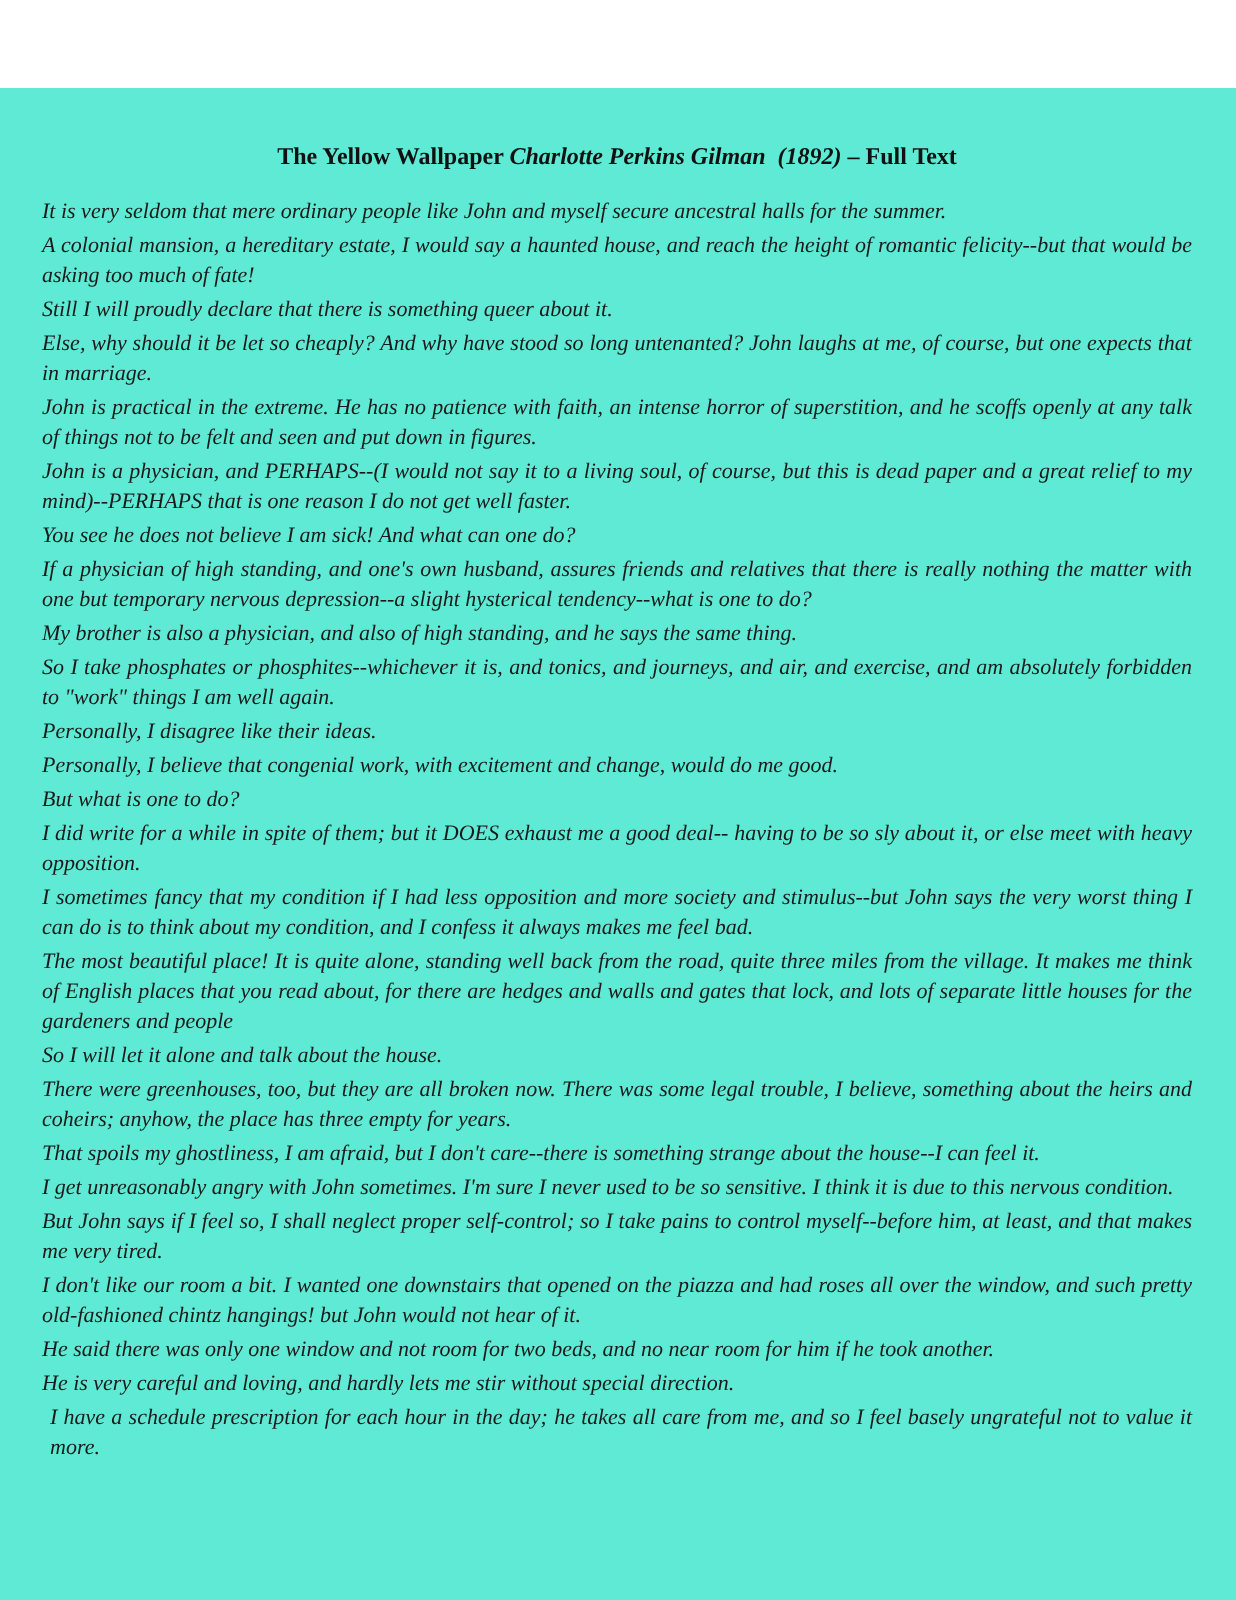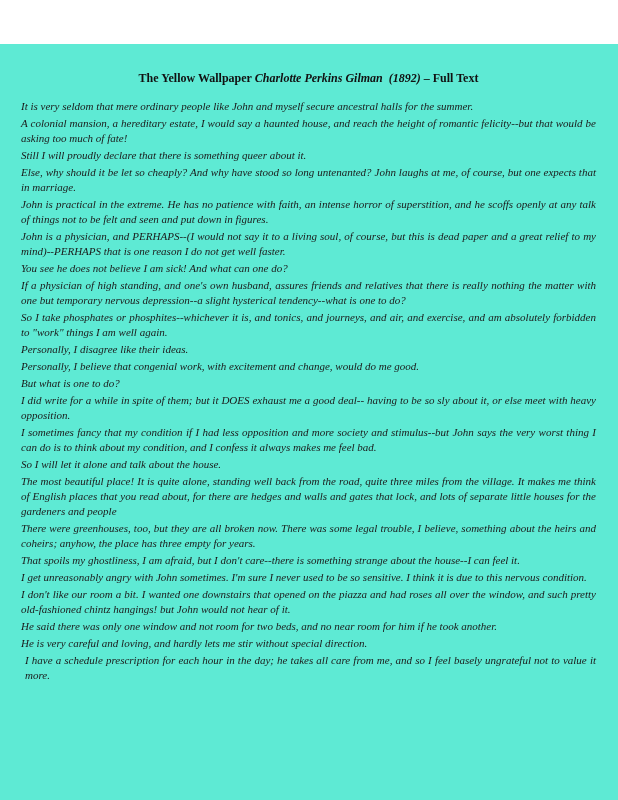--- a/index.html
+++ b/index.html
@@ -42,29 +42,31 @@
   <h1 class="title"><span class="t-bold">The Yellow Wallpaper </span><span class="t-italic">Charlotte Perkins Gilman  (1892)</span><span class="t-bold"> – Full Text</span></h1>
   <div class="content" id="paragraphs">
       <p>It is very seldom that mere ordinary people like John and myself secure ancestral halls for the summer.</p>
       <p>A colonial mansion, a hereditary estate, I would say a haunted house, and reach the height of romantic felicity--but that would be asking too much of fate!</p>
       <p>Still I will proudly declare that there is something queer about it.</p>
       <p>Else, why should it be let so cheaply? And why have stood so long untenanted? John laughs at me, of course, but one expects that in marriage.</p>
       <p>John is practical in the extreme. He has no patience with faith, an intense horror of superstition, and he scoffs openly at any talk of things not to be felt and seen and put down in figures.</p>
       <p>John is a physician, and PERHAPS--(I would not say it to a living soul, of course, but this is dead paper and a great relief to my mind)--PERHAPS that is one reason I do not get well faster.</p>
       <p>You see he does not believe I am sick! And what can one do?</p>
       <p>If a physician of high standing, and one's own husband, assures friends and relatives that there is really nothing the matter with one but temporary nervous depression--a slight hysterical tendency--what is one to do?</p>
+      <p>My brother is also a physician, and also of high standing, and he says the same thing.</p>
       <p>So I take phosphates or phosphites--whichever it is, and tonics, and journeys, and air, and exercise, and am absolutely forbidden to "work" things I am well again.</p>
       <p>Personally, I disagree like their ideas.</p>
       <p>Personally, I believe that congenial work, with excitement and change, would do me good.</p>
       <p>But what is one to do?</p>
       <p>I did write for a while in spite of them; but it DOES exhaust me a good deal-- having to be so sly about it, or else meet with heavy opposition.</p>
       <p>I sometimes fancy that my condition if I had less opposition and more society and stimulus--but John says the very worst thing I can do is to think about my condition, and I confess it always makes me feel bad.</p>
+      <p>The most beautiful place! It is quite alone, standing well back from the road, quite three miles from the village. It makes me think of English places that you read about, for there are hedges and walls and gates that lock, and lots of separate little houses for the gardeners and people</p>
       <p>So I will let it alone and talk about the house.</p>
-      <p>The most beautiful place! It is quite alone, standing well back from the road, quite three miles from the village. It makes me think of English places that you read about, for there are hedges and walls and gates that lock, and lots of separate little houses for the gardeners and people</p>
       <p>There were greenhouses, too, but they are all broken now. There was some legal trouble, I believe, something about the heirs and coheirs; anyhow, the place has three empty for years.</p>
       <p>That spoils my ghostliness, I am afraid, but I don't care--there is something strange about the house--I can feel it.</p>
       <p>I get unreasonably angry with John sometimes. I'm sure I never used to be so sensitive. I think it is due to this nervous condition.</p>
+      <p>But John says if I feel so, I shall neglect proper self-control; so I take pains to control myself--before him, at least, and that makes me very tired.</p>
       <p>I don't like our room a bit. I wanted one downstairs that opened on the piazza and had roses all over the window, and such pretty old-fashioned chintz hangings! but John would not hear of it.</p>
       <p>He said there was only one window and not room for two beds, and no near room for him if he took another.</p>
       <p>He is very careful and loving, and hardly lets me stir without special direction.</p>
       <p>I have a schedule prescription for each hour in the day; he takes all care from me, and so I feel basely ungrateful not to value it more.</p>
     </div>
 </div>
 
 </body></html>

